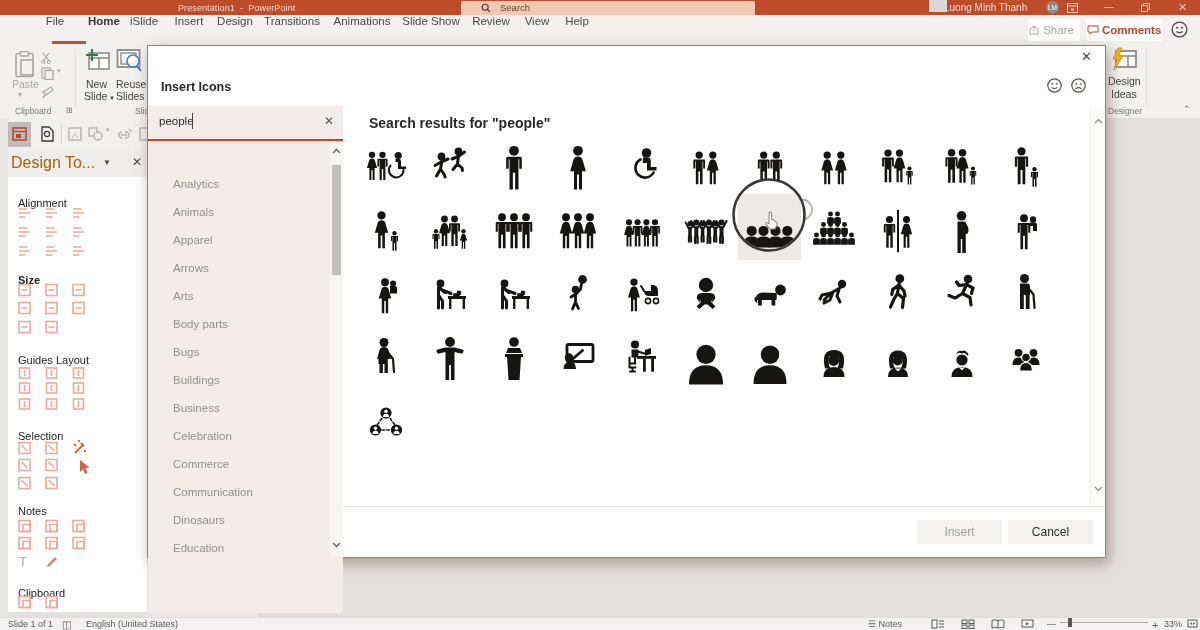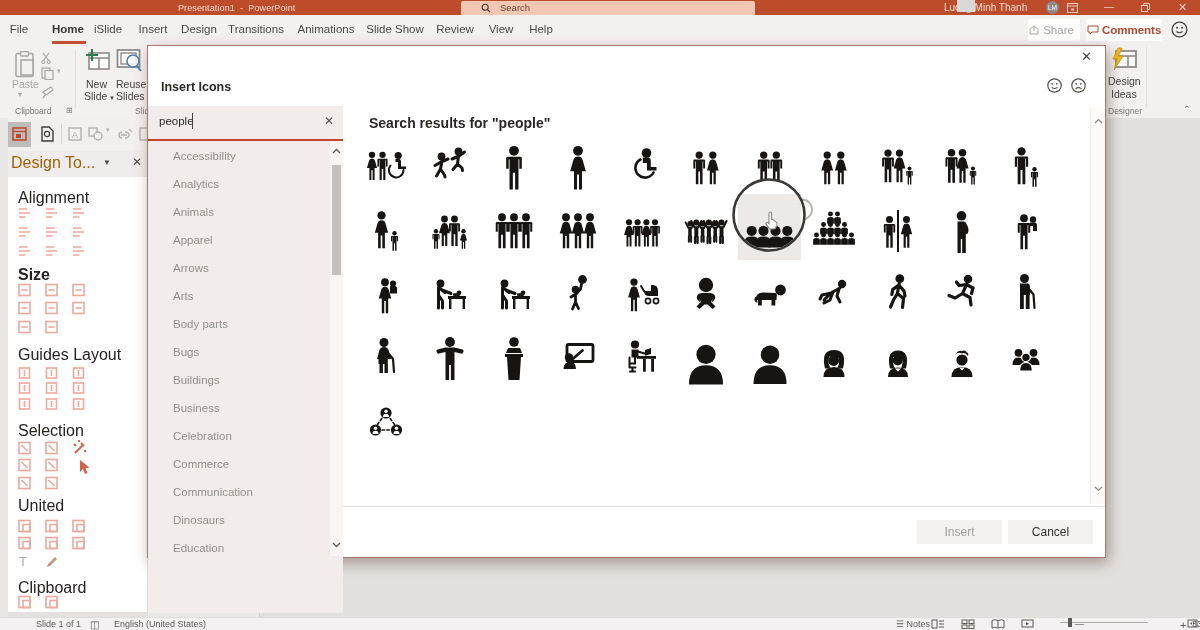--- a/index.html
+++ b/index.html
@@ -9,36 +9,36 @@
   #titlebar{left:0;top:0;width:1200px;height:15px;background:#BD4C2A;}
   #tbtitle{left:178px;top:2.5px;font-size:9px;color:#F6DACE;letter-spacing:.1px;}
   #tbsearch{left:461px;top:1px;width:294px;height:19px;background:#F2C8B5;border-radius:2px;}
   #tbsearch .stext{position:absolute;left:39px;top:1px;font-size:9.5px;color:#6F4333;}
   #tbuser{left:944px;top:2px;font-size:10px;color:#F6DACE;}
   #lmbadge{left:1046px;top:1px;width:13px;height:13px;border-radius:50%;background:#8D8A88;
            color:#fff;font-size:6.5px;text-align:center;line-height:13px;}
   .wctl{color:#F3CDBC;font-size:10px;top:1px;}
   
   #tabrow{left:0;top:15px;width:1200px;height:29px;background:#F3F1F0;}
-  .tab{position:absolute;top:23px;font-size:11.5px;color:#4A4846;transform:translateX(-50%);white-space:nowrap;}
+  .tab{position:absolute;top:15px;font-size:11.5px;color:#4A4846;transform:translateX(-50%);white-space:nowrap;margin-left:36px;}
   #hometab{font-weight:bold;color:#383634;}
   #homeline{left:52px;top:41px;width:34px;height:3px;background:#C0502F;}
   .pillbtn{position:absolute;top:19px;height:22px;background:#fff;border-radius:2px;
            font-size:11.5px;line-height:22px;white-space:nowrap;}
   
   #ribbon{left:0;top:44px;width:1200px;height:74px;background:#F3F1F0;border-bottom:1px solid #E2E0DE;}
   .rlab{position:absolute;font-size:10.5px;color:#444240;text-align:center;}
   .glab{position:absolute;font-size:8.5px;color:#7A7876;}
   
   #lpstrip{left:0;top:118px;width:8px;height:499px;background:#E9E7E5;}
   #lpanel{left:8px;top:118px;width:139px;height:494px;background:#fff;}
   #lptoolbar{left:0px;top:0px;width:139px;height:33px;background:#F2F0EF;}
   #lphead{left:0px;top:33px;width:139px;height:26px;background:#EFEDEB;}
   #lphead .t{position:absolute;left:3px;top:3px;font-size:16px;color:#a16207;}
-  .seclab{position:absolute;font-size:16px;color:#252321;left:10px;}
+  .seclab{position:absolute;font-size:11px;color:#252321;left:10px;margin-top:8px;}
   
   #dialog{left:147px;top:45px;width:957px;height:511px;background:#fff;
           border:1px solid #A57B6B;box-shadow:3px 5px 14px rgba(90,60,45,.45);}
   #dlgtitle{left:13px;top:34px;font-size:12.5px;font-weight:bold;color:#2B2927;}
   #dlgclose{left:933px;top:3px;width:16px;height:14px;color:#4A4846;font-size:13px;}
   #leftcol{left:0;top:60px;width:195px;height:507px;background:#F2EDEA;}
   #searchrow{left:0;top:0;width:195px;height:33px;border-bottom:2px solid #C8432C;}
   #searchrow .q{position:absolute;left:11px;top:9px;font-size:11.5px;color:#2B2927;}
   #searchrow .x{position:absolute;left:176px;top:8px;font-size:12px;color:#55524F;}
   .cat{position:absolute;left:25px;width:150px;height:28px;line-height:28px;
@@ -46,21 +46,21 @@
   #catsb{left:182px;top:35px;width:13px;height:415px;background:#F8F6F5;}
   #catsb .thumb{position:absolute;left:2px;top:24px;width:9px;height:110px;background:#C3C1BF;}
   #heading{left:221px;top:69px;font-size:14px;font-weight:bold;color:#2B2927;}
   #icongrid{left:195px;top:89px;}
   #rsb{left:942px;top:62px;width:14px;height:396px;background:#FCFBFA;border-left:1px solid #F0EEEC;}
   #footline{left:195px;top:460px;width:762px;height:1px;background:#E5E3E1;}
   .dlgbtn{position:absolute;top:474px;width:85px;height:24px;background:#F3F2F1;
           font-size:12px;text-align:center;line-height:24px;}
   
   #statusbar{left:0;top:617px;width:1200px;height:13px;background:#F3F1F1;border-top:1px solid #DFDDDB;}
-  .st{position:absolute;top:619px;font-size:9px;color:#5D5B59;white-space:nowrap;margin-left:28px;}
+  .st{position:absolute;top:619px;font-size:9px;color:#5D5B59;white-space:nowrap;}
   
   #slideL{left:148px;top:557px;width:111px;height:60px;background:#EAE8E6;}
   #slideline{left:259px;top:557px;width:1px;height:60px;background:#CFCDCB;}
 </style></head>
 <body>
 
 <div class="abs" id="titlebar"></div>
 <div class="abs" id="tbtitle">Presentation1&nbsp;&nbsp;-&nbsp;&nbsp;PowerPoint</div>
 <div class="abs" id="tbsearch">
   <svg style="position:absolute;left:20px;top:2px" width="10" height="10" viewBox="0 0 10 10">
@@ -204,21 +204,21 @@
     </svg>
   <div class="abs" id="lphead">
     <span class="t">Design To...</span>
     <span style="position:absolute;left:95px;top:7px;font-size:8px;color:#4A4846;">▼</span>
     <span style="position:absolute;left:124px;top:4px;font-size:12px;color:#4A4846;">✕</span>
   </div>
   <div class="seclab" style="top:71px;">Alignment</div>
   <div class="seclab" style="top:148px;font-weight:bold;">Size</div>
   <div class="seclab" style="top:228px;">Guides Layout</div>
   <div class="seclab" style="top:304px;">Selection</div>
-  <div class="seclab" style="top:379px;">United</div>
+  <div class="seclab" style="top:379px;">Notes</div>
   <div class="seclab" style="top:461px;">Clipboard</div>
   <svg class="abs" style="left:0;top:84px" width="139" height="410" viewBox="0 0 139 410" id="lpicons">
       <g fill="none" stroke="#EDA99C" stroke-width="1.6">
         <path d="M11.0 7 H19.5 M11.0 11 H22.0 M11.0 15 H17.5"></path>
         <path d="M38.0 7 H46.5 M38.0 11 H49.0 M38.0 15 H44.5"></path>
         <path d="M65.0 7 H73.5 M65.0 11 H76.0 M65.0 15 H71.5"></path>
         <path d="M11.0 26 H19.5 M11.0 30 H22.0 M11.0 34 H17.5"></path>
         <path d="M38.0 26 H46.5 M38.0 30 H49.0 M38.0 34 H44.5"></path>
         <path d="M65.0 26 H73.5 M65.0 30 H76.0 M65.0 34 H71.5"></path>
         <path d="M11.0 45 H19.5 M11.0 49 H22.0 M11.0 53 H17.5"></path>
@@ -348,21 +348,20 @@
     <circle cx="5.2" cy="5.8" r=".9" fill="#55524F"></circle>
       <circle cx="9.8" cy="5.8" r=".9" fill="#55524F"></circle>
     <path d="M4.6 10.7 Q7.5 8.6 10.4 10.7" fill="none" stroke="#55524F" stroke-width="1.1"></path>
     </svg>
   <div class="abs" id="leftcol">
     <div class="abs" id="searchrow">
       <span class="q">people</span>
         <span style="position:absolute;left:44px;top:7px;width:1px;height:16px;background:#444;"></span>
       <span class="x">✕</span>
     </div>
-    <div class="cat" style="top:36px">Accessibility</div>
     <div class="cat" style="top:64px">Analytics</div>
     <div class="cat" style="top:92px">Animals</div>
     <div class="cat" style="top:120px">Apparel</div>
     <div class="cat" style="top:148px">Arrows</div>
     <div class="cat" style="top:176px">Arts</div>
     <div class="cat" style="top:204px">Body parts</div>
     <div class="cat" style="top:232px">Bugs</div>
     <div class="cat" style="top:260px">Buildings</div>
     <div class="cat" style="top:288px">Business</div>
     <div class="cat" style="top:316px">Celebration</div>

